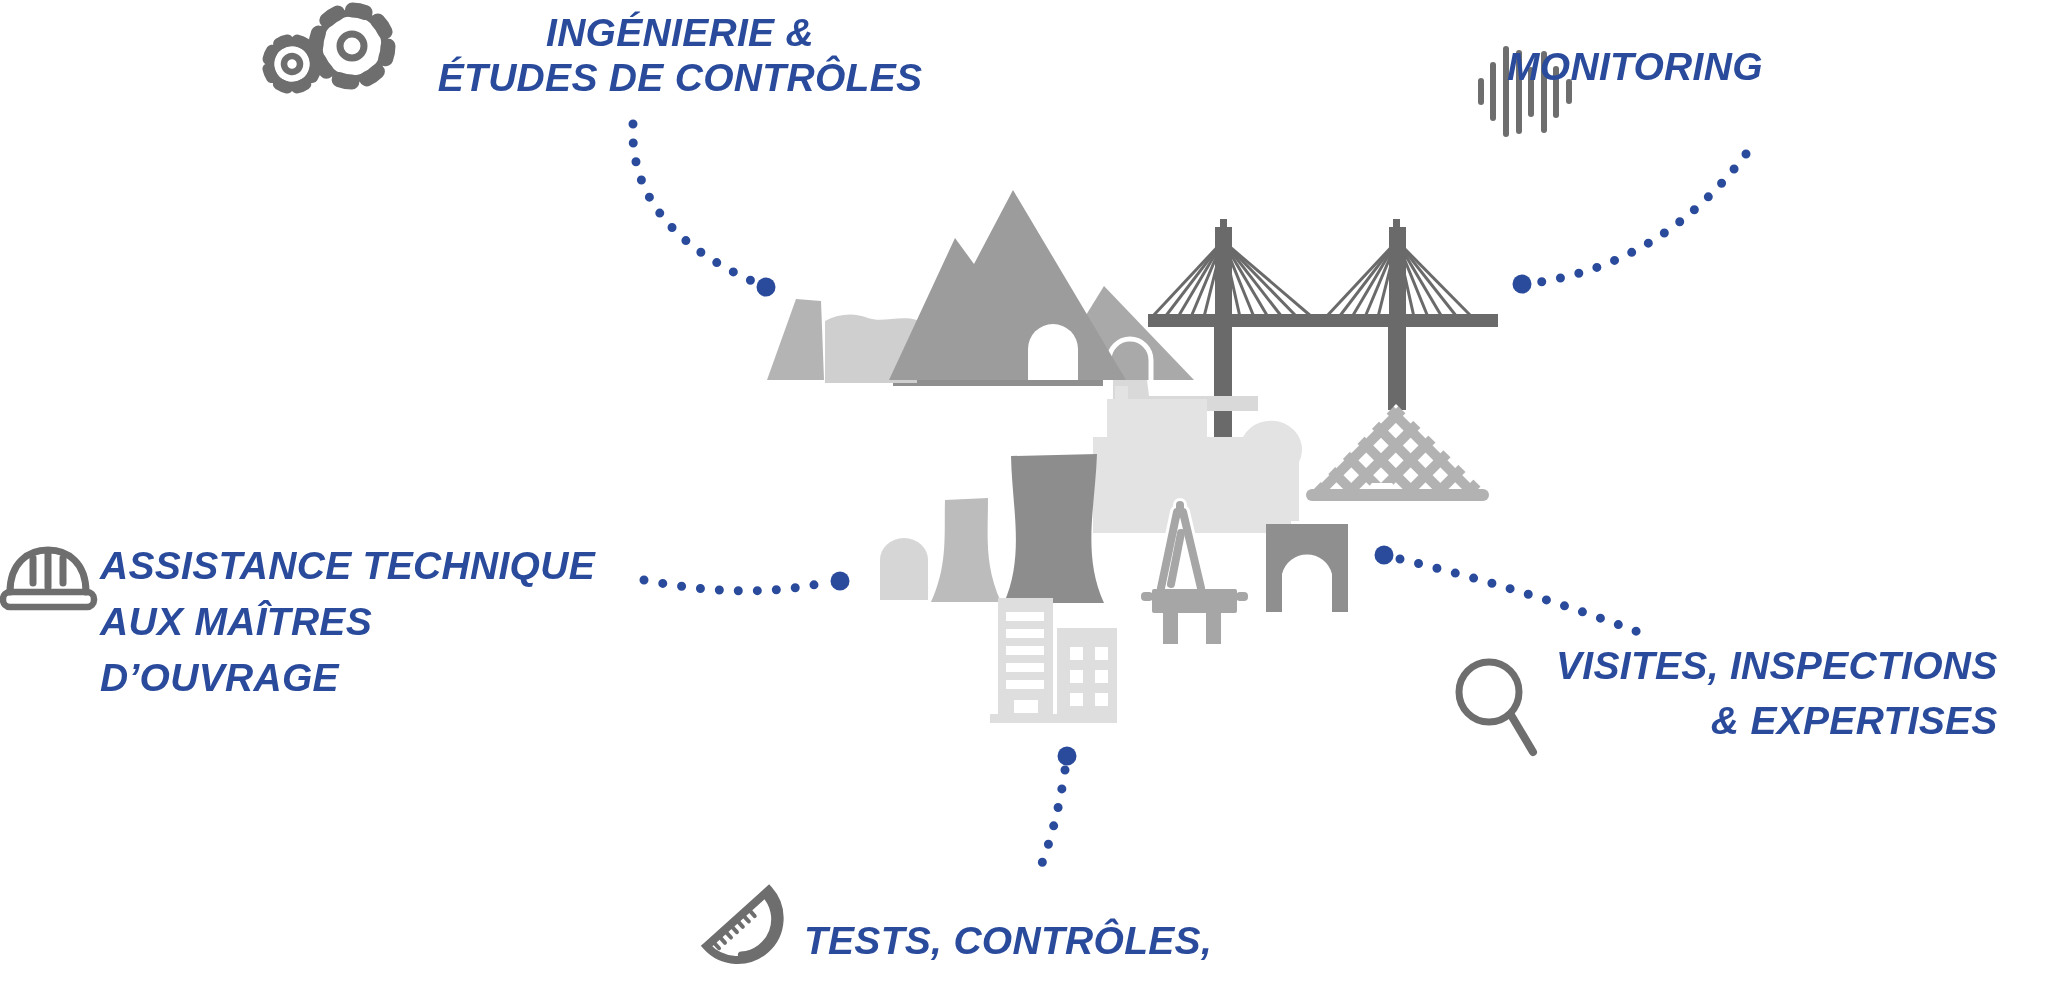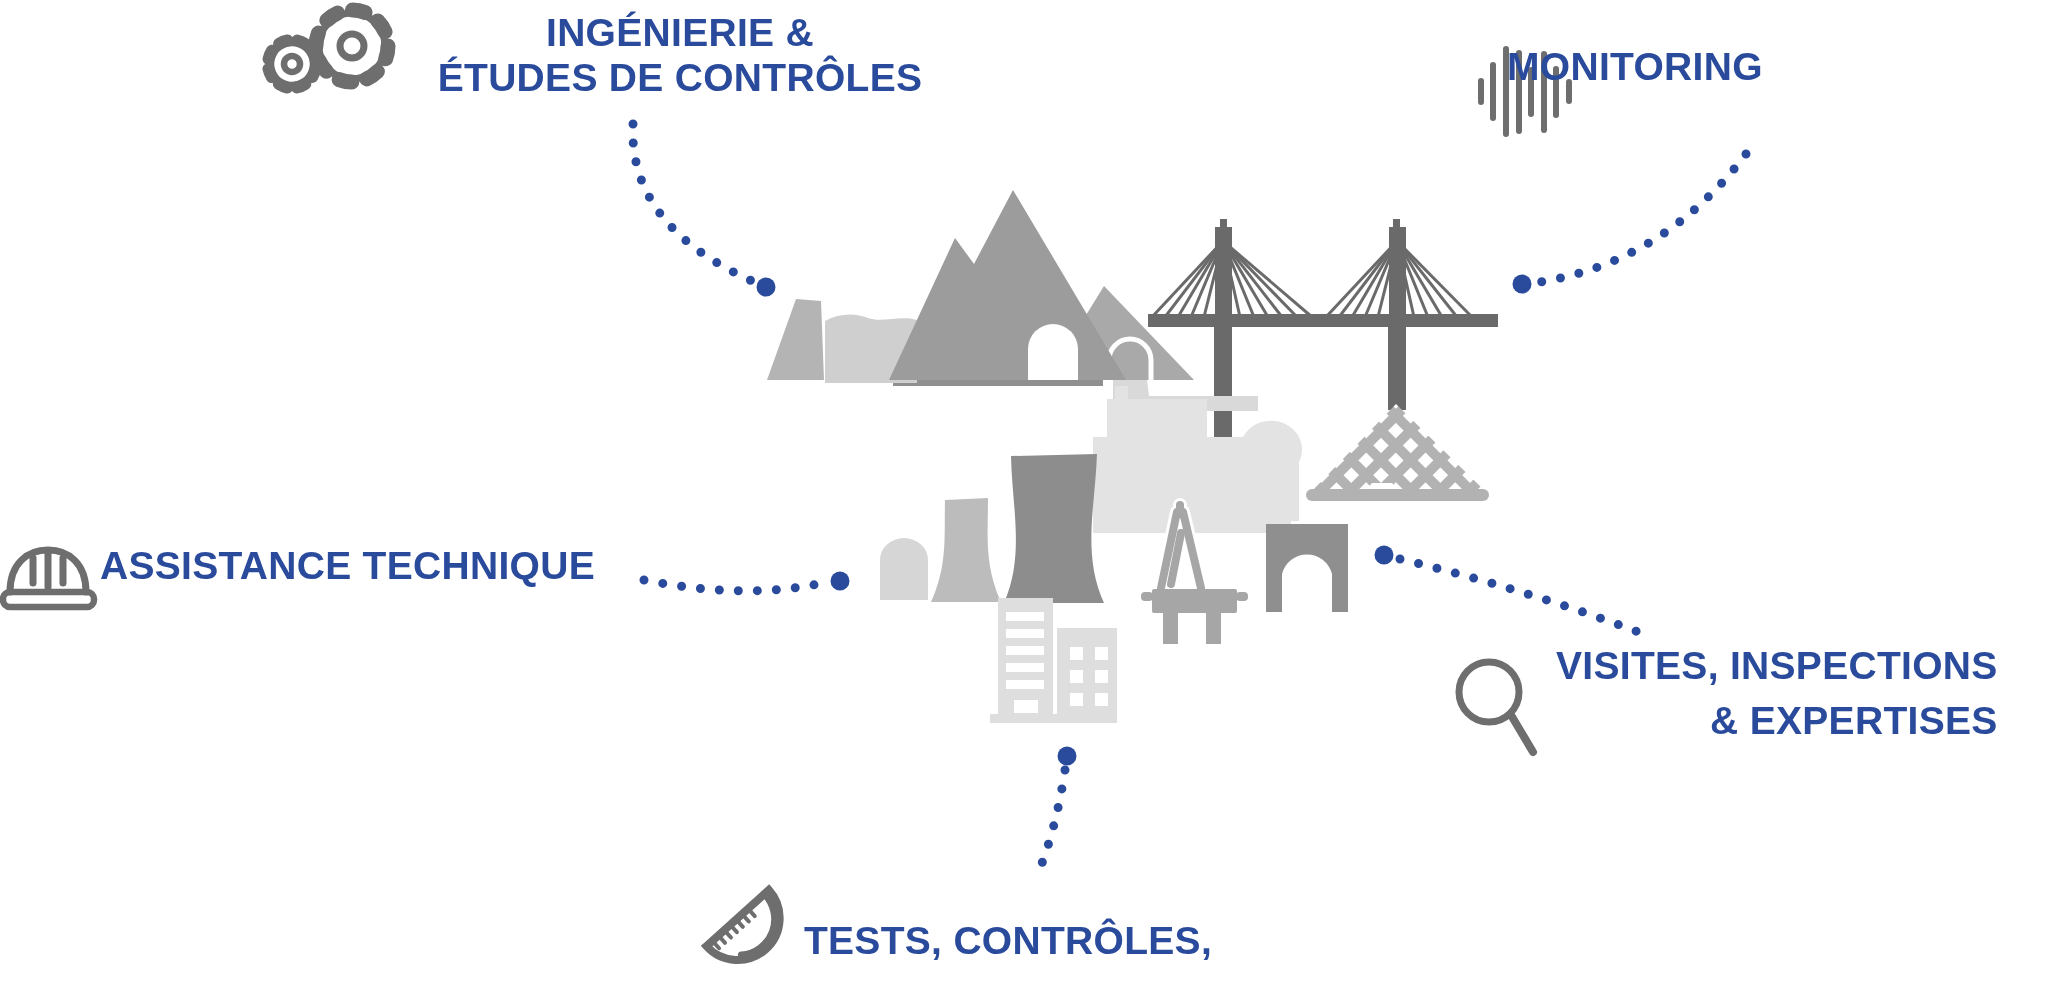--- a/index.html
+++ b/index.html
@@ -1,17 +1,17 @@
 <!DOCTYPE html>
 <html style="--accent: #2a4b9c; --icon-gray: #6e6e6e;"><head>
 <meta charset="utf-8">
 <style>
   html,body{margin:0;padding:0;background:#fff;}
   .canvas{position:relative;width:2049px;height:988px;background:#fff;overflow:hidden;
-          font-family:"Liberation Sans",sans-serif;}
+          font-family:"Liberation Sans",sans-serif;font-style:italic;}
   .label{position:absolute;color:var(--accent,#2a4b9c);font-weight:700;font-size:39px;
          letter-spacing:.3px;}
   .label .ln{display:block;}
   .lbl-ingenierie{left:400px;top:10px;width:560px;text-align:center;line-height:45px;}
   .lbl-monitoring{left:1507px;top:42px;text-align:left;line-height:50px;}
   .lbl-assistance{left:100px;top:538px;width:514px;text-align:left;line-height:56px;}
   .lbl-visites{left:1556px;top:638px;text-align:right;line-height:55px;}
   .lbl-tests{left:758px;top:916px;width:500px;text-align:center;line-height:49px;}
   .iconsvg{position:absolute;}
   .main-svg{position:absolute;left:0;top:0;}
@@ -223,20 +223,21 @@
     <span class="ln">INGÉNIERIE &amp;</span>
     <span class="ln">ÉTUDES DE CONTRÔLES</span>
   </div>
 
   <div class="label lbl-monitoring">
     <span class="ln">MONITORING</span>
   </div>
 
   <div class="label lbl-assistance">
     <span class="ln">ASSISTANCE TECHNIQUE</span>
+    <span class="ln">AUX MAÎTRES D’OUVRAGE</span>
   </div>
 
   <div class="label lbl-visites">
     <span class="ln">VISITES, INSPECTIONS</span>
     <span class="ln">&amp; EXPERTISES</span>
   </div>
 
   <div class="label lbl-tests">
     <span class="ln">TESTS, CONTRÔLES,</span>
   </div>

